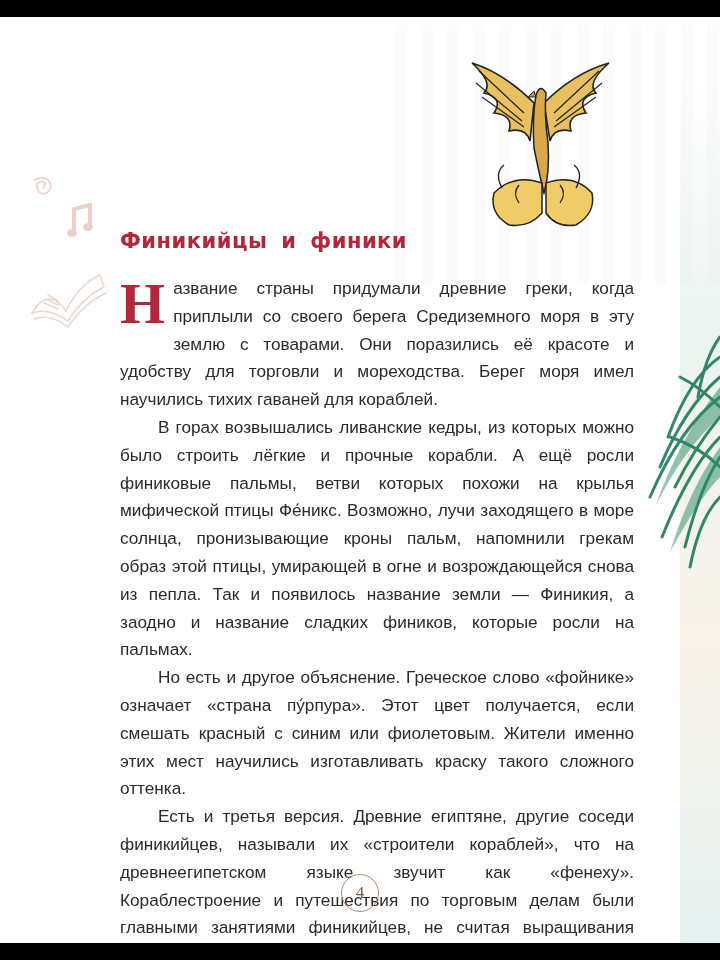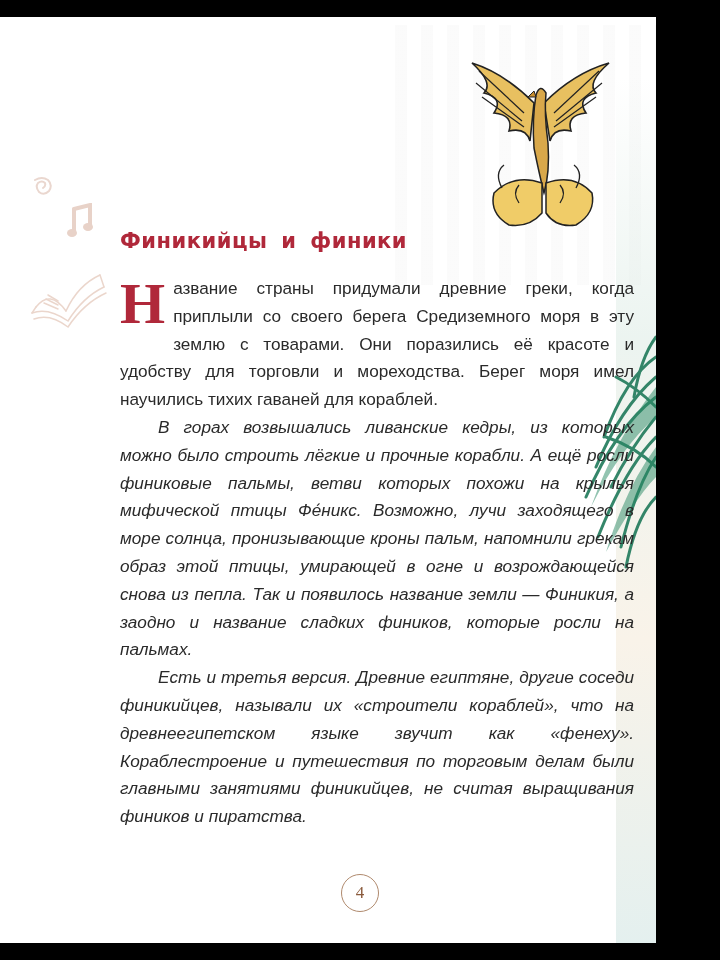--- a/index.html
+++ b/index.html
@@ -2,21 +2,21 @@
 <html><head>
   <meta charset="utf-8">
   <style>
     html, body { margin: 0; padding: 0; }
     body {
       width: 720px; height: 960px; position: relative; overflow: hidden;
       background: #000;
       font-family: "DejaVu Sans", sans-serif;
     }
     .page {
-      position: absolute; left: 0; top: 17px; width: 656px; height: 926px;
+      position: absolute; left: 0; top: 17px; width: 720px; height: 926px;
       background: #ffffff; overflow: hidden;
     }
     .watermark {
       position: absolute; left: 395px; top: 8px; width: 325px; height: 260px;
       background:
         repeating-linear-gradient(90deg, rgba(235,235,235,0.35) 0 12px, rgba(255,255,255,0) 12px 26px);
       opacity: 0.6;
     }
     .watercolor-edge {
       position: absolute; right: 0; top: 60px; width: 40px; height: 866px;
@@ -39,21 +39,21 @@
       font-size: 21px; color: #b0283a; letter-spacing: 0.5px;
       word-spacing: 6px;
       transform: scaleY(1.05);
     }
     .text-block {
       position: absolute; left: 120px; top: 258px; width: 514px;
       font-family: "Liberation Sans", sans-serif; font-size: 17.2px;
       line-height: 27.8px; color: #2a2a2a; text-align: justify;
     }
     .text-block p { margin: 0; }
-    .text-block p.indent { text-indent: 38px; font-style: italic; }
+    .text-block p.indent { text-indent: 38px; }
     .dropcap {
       float: left; font-family: "Liberation Serif", serif; font-weight: bold;
       font-size: 58px; line-height: 50px; color: #b0283a;
       margin: 4px 8px 0 0; height: 52px;
     }
     .page-number {
       position: absolute; left: 341px; top: 857px; width: 36px; height: 36px;
       border: 1.2px solid #b08a6e; border-radius: 50%;
       display: flex; align-items: center; justify-content: center;
       font-family: "Liberation Serif", serif; font-size: 17px; color: #8a5a3c;
@@ -133,17 +133,18 @@
         <path d="M18 32 L30 38"></path>
         <path d="M20 28 L30 34"></path>
     </g>
   </svg>
 
   <div class="title">Финикийцы и финики</div>
 
   <div class="text-block">
     <p><span class="dropcap">Н</span><span>азвание страны придумали древние греки, когда приплыли со своего берега Средиземного моря в эту землю с товарами. Они поразились её красоте и удобству для торговли и мореходства. Берег моря имел научились тихих гаваней для кораблей.</span></p>
     <p class="indent">В горах возвышались ливанские кедры, из которых можно было строить лёгкие и прочные корабли. А ещё росли финиковые пальмы, ветви которых похожи на крылья мифической птицы Фе́никс. Возможно, лучи заходящего в море солнца, пронизывающие кроны пальм, напомнили грекам образ этой птицы, умирающей в огне и возрождающейся снова из пепла. Так и появилось название земли — Финикия, а заодно и название сладких фиников, которые росли на пальмах.</p>
+    <p class="indent">Но есть и другое объяснение. Греческое слово «фойнике» означает «страна пу́рпура». Этот цвет получается, если смешать красный с синим или фиолетовым. Жители именно этих мест научились изготавливать краску такого сложного оттенка.</p>
     <p class="indent">Есть и третья версия. Древние египтяне, другие соседи финикийцев, называли их «строители кораблей», что на древнеегипетском языке звучит как «фенеху». Кораблестроение и путешествия по торговым делам были главными занятиями финикийцев, не считая выращивания фиников и пиратства.</p>
   </div>
 
   <div class="page-number">4</div>
 </div>
 
 </body></html>

